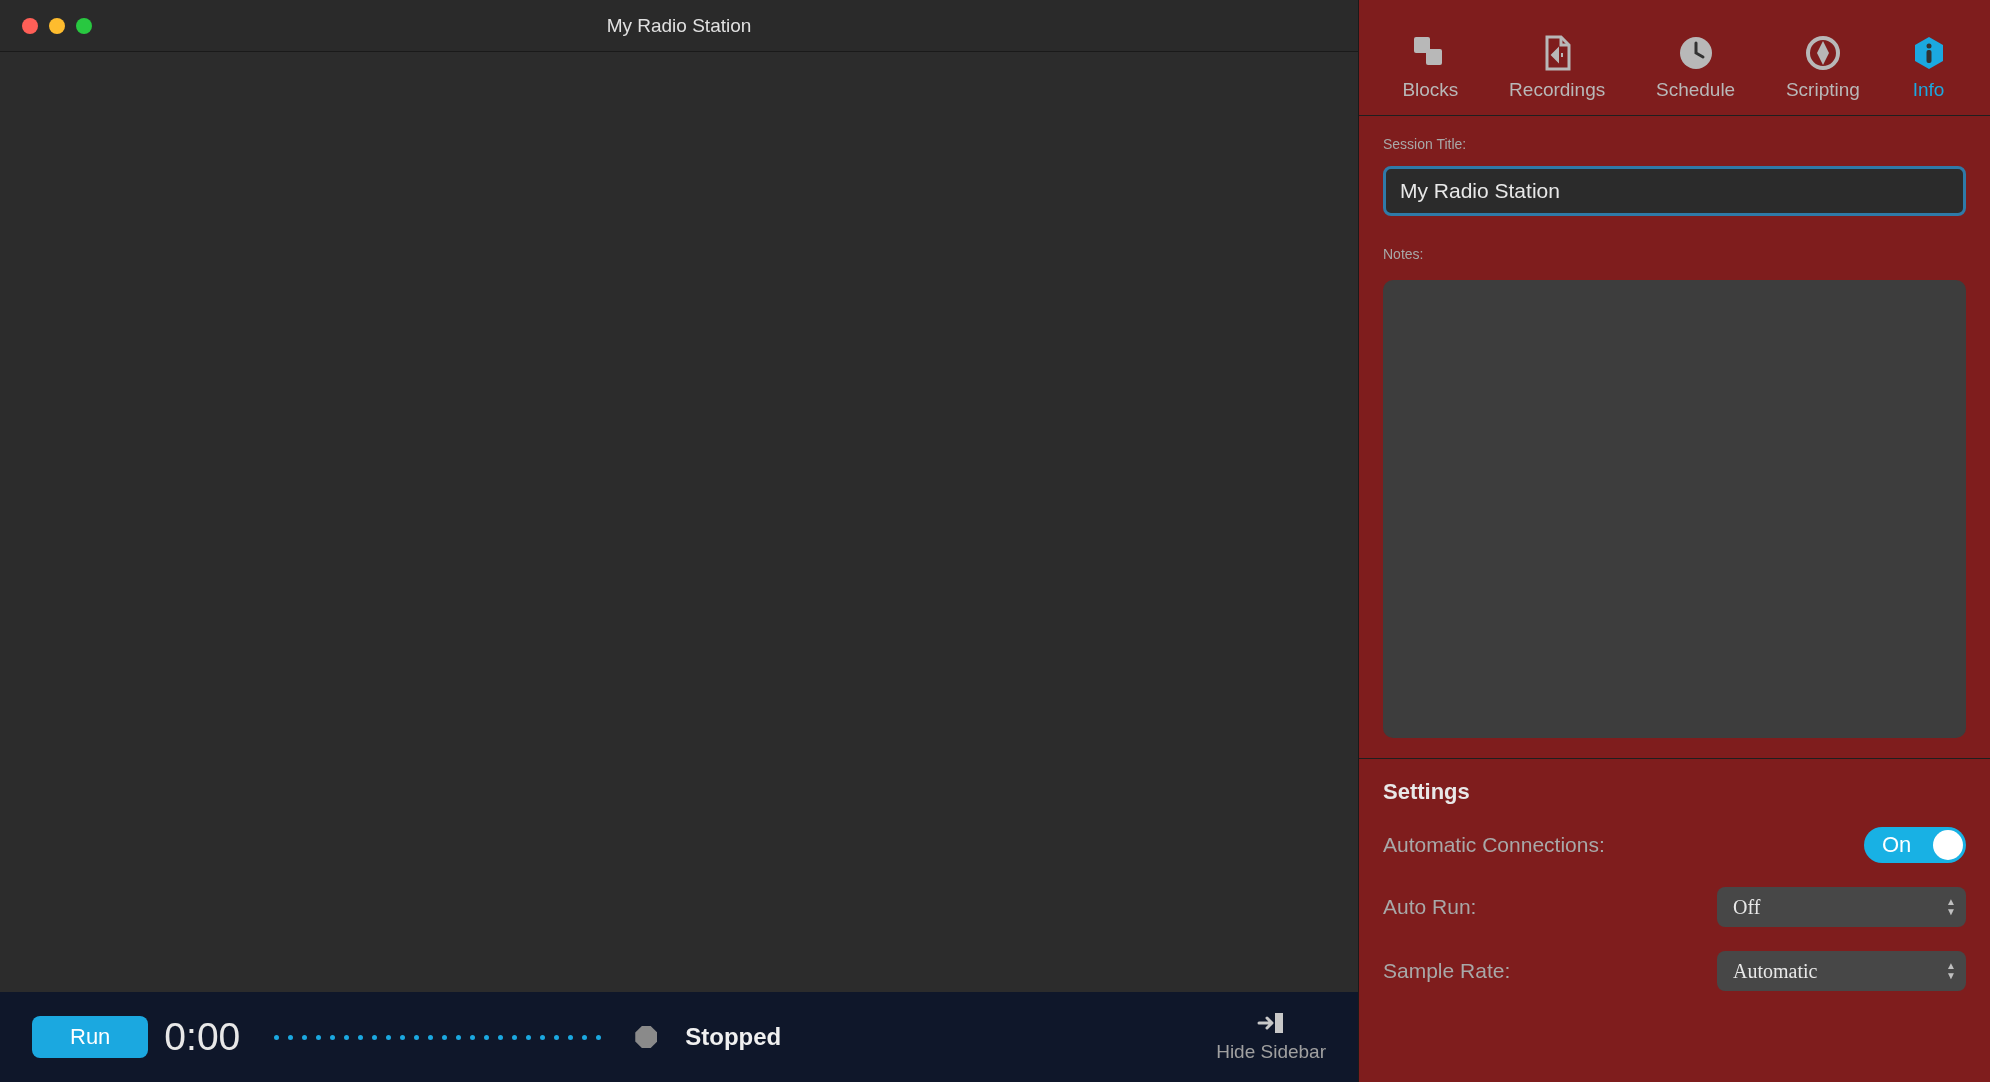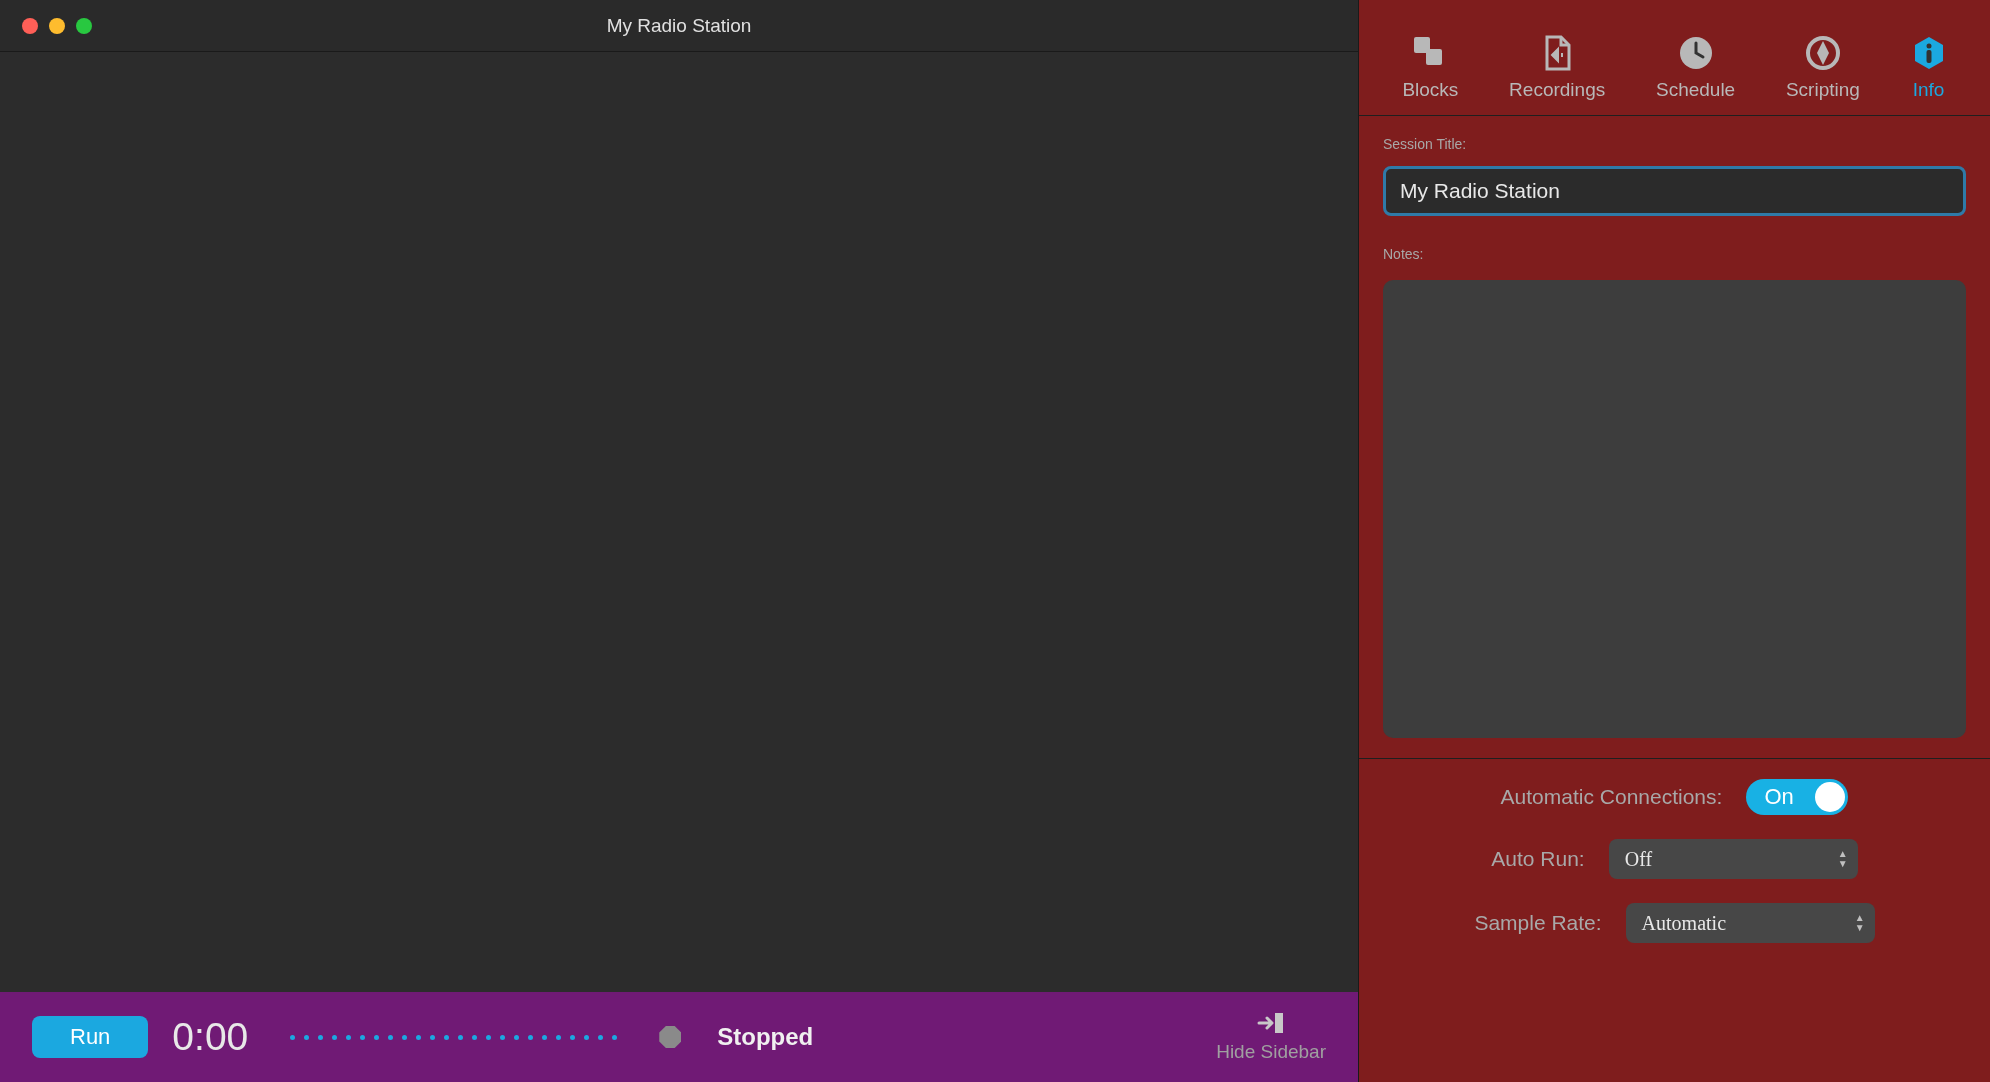--- a/index.html
+++ b/index.html
@@ -53,22 +53,22 @@
 }
 .main-content {
   flex: 1;
   background: #2c2c2c;
 }
 .bottom-bar {
   height: 90px;
   display: flex;
   align-items: center;
   padding: 0 32px;
-  background: #701a75;
-  gap: 24px;
+  background: #0f172a;
+  gap: 16px;
 }
 .run-button {
   background: #1ba8e0;
   color: #fff;
   border: none;
   border-radius: 8px;
   padding: 8px 38px;
   font-size: 22px;
   font-weight: 400;
   cursor: pointer;
@@ -184,21 +184,21 @@
 }
 .settings-heading {
   font-size: 22px;
   font-weight: 600;
   color: #e8e8e8;
   margin-bottom: 22px;
 }
 .setting-row {
   display: flex;
   align-items: center;
-  justify-content: center;
+  justify-content: space-between;
   gap: 24px;
   margin-bottom: 24px;
 }
 .setting-label {
   font-size: 21px;
   color: #a8a8a8;
   text-align: right;
 }
 .toggle {
   width: 102px;
@@ -348,20 +348,21 @@
     </div>
 
     <div class="info-panel">
       <div class="field-label">Session Title:</div>
       <input class="title-input" value="My Radio Station" style="">
       <div class="field-label notes-label">Notes:</div>
       <textarea class="notes-area" style=""></textarea>
     </div>
 
     <div class="settings-section">
+      <div class="settings-heading">Settings</div>
 
       <div class="setting-row">
         <div class="setting-label">Automatic Connections:</div>
         <div class="toggle">
           <span class="toggle-text">On</span>
           <div class="toggle-knob"></div>
         </div>
       </div>
 
       <div class="setting-row">

